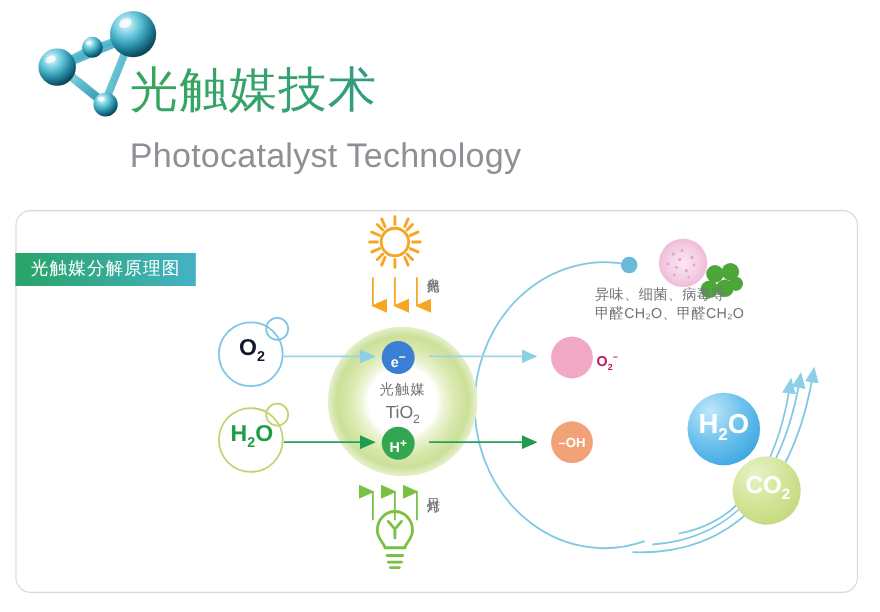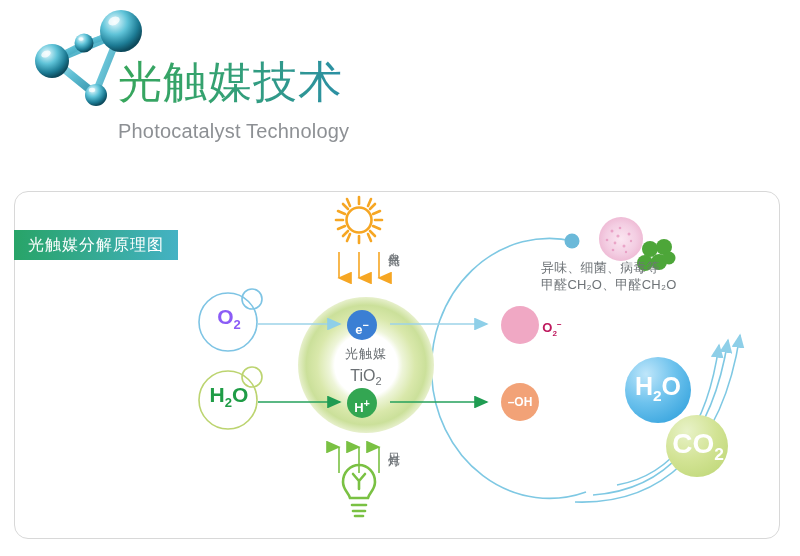--- a/index.html
+++ b/index.html
@@ -13,22 +13,22 @@
   
   .logo{position:absolute;left:22px;top:8px;width:130px;height:110px;}
   .title-block{position:absolute;left:118px;top:56px;}
   .title-cn{
     font-size:44px;line-height:52px;font-weight:400;letter-spacing:1px;
     background:linear-gradient(90deg,#37a65b 0%,#34a173 45%,#2b8fa8 100%);
     -webkit-background-clip:text;background-clip:text;color:transparent;
     -webkit-text-fill-color:transparent;white-space:nowrap;
   }
   .title-en{
-    font-size:20px;line-height:34px;color:#8d9094;font-weight:300;
-    letter-spacing:.2px;margin-top:6px;white-space:nowrap;
+    font-size:31px;line-height:34px;color:#8d9094;font-weight:300;
+    letter-spacing:.2px;margin-top:17px;white-space:nowrap;
   }
 
   
   .card{
     position:absolute;left:14px;top:191px;width:766px;height:348px;
     border:1px solid #d8d8d8;border-radius:14px;background:#fff;box-sizing:border-box;
   }
   .badge{
     position:absolute;left:14px;top:230px;width:164px;height:30px;
     background:linear-gradient(90deg,#28a468 0%,#34a98f 45%,#44b2c4 100%);
@@ -52,35 +52,35 @@
   .ctr-sub{
     position:absolute;left:306px;top:366px;width:120px;text-align:center;
     color:#6b7074;font-size:16px;line-height:20px;
   }
   .ctr-sub sub{font-size:11px;}
 
   .mol{position:absolute;font-weight:700;text-align:center;}
   .mol sub{font-size:.62em;font-weight:700;}
   .mol sup{font-size:.62em;font-weight:700;}
 
-  .o2-in{left:205px;top:305px;width:48px;font-size:21px;color:#8b5cf6;}
+  .o2-in{left:205px;top:305px;width:48px;font-size:21px;color:#0f172a;}
   .h2o-in{left:199px;top:383px;width:60px;font-size:21px;color:#1f9c46;}
 
   .badge-e{
     position:absolute;left:347px;top:310px;width:30px;height:30px;line-height:30px;
     color:#fff;font-size:13px;font-weight:700;text-align:center;
   }
   .badge-h{
     position:absolute;left:347px;top:388px;width:30px;height:30px;line-height:30px;
     color:#fff;font-size:13px;font-weight:700;text-align:center;
   }
   .o2-out{left:503px;top:310px;width:34px;font-size:13px;color:#be185d;line-height:30px;margin-left:32px;}
   .oh-out{left:500px;top:389px;width:40px;font-size:12px;color:#fff;line-height:26px;}
   .h2o-out{left:628px;top:372px;width:60px;font-size:25px;color:#fff;}
-  .co2-out{left:669px;top:428px;width:58px;font-size:28px;color:#fff;}
+  .co2-out{left:669px;top:428px;width:58px;font-size:22px;color:#fff;}
 </style>
 </head>
 <body>
 
 <div class="stage">
 
   <div class="logo">
     <svg width="130" height="110" viewBox="0 0 130 110">
       <defs>
         <radialGradient id="ballA" cx="35%" cy="28%" r="72%">

